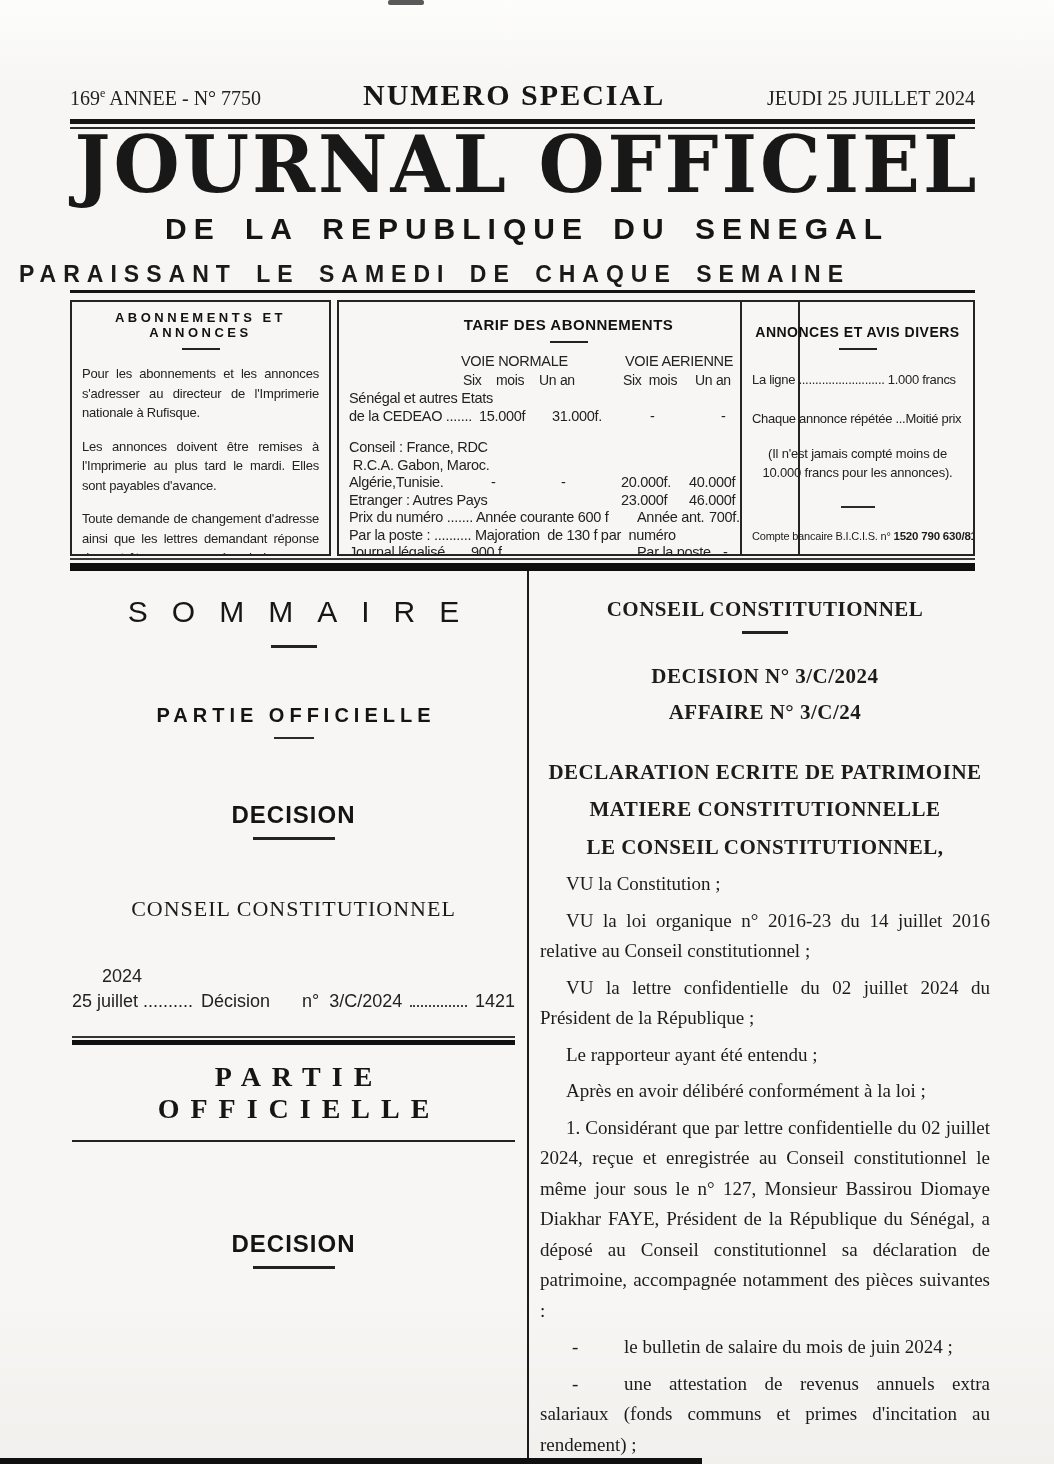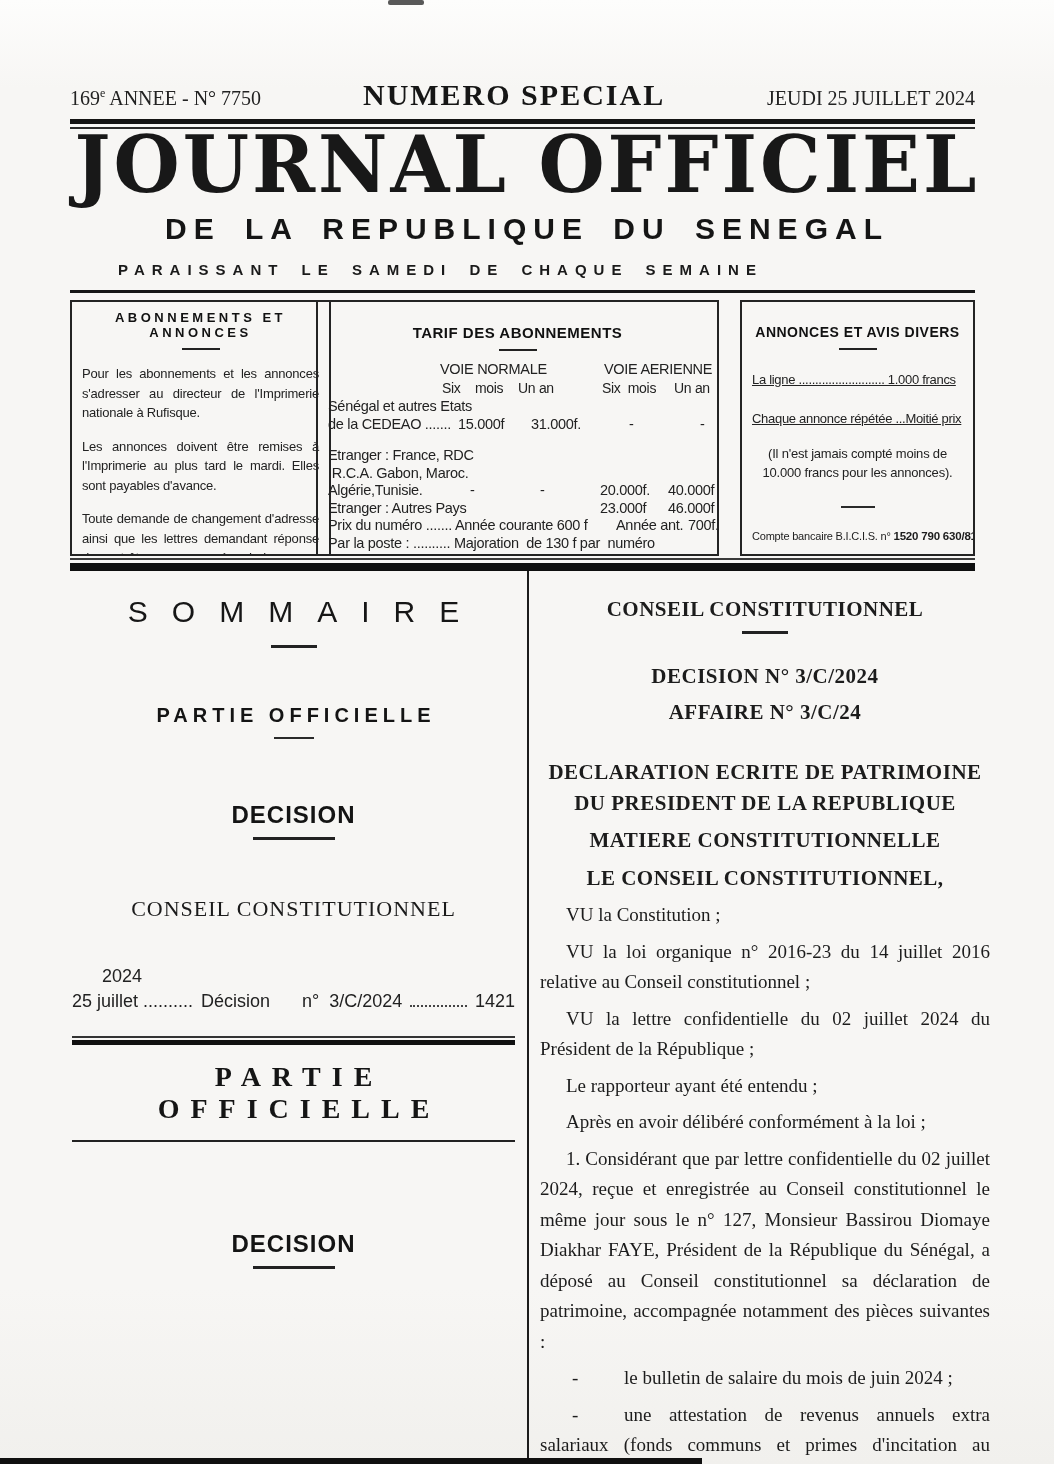--- a/index.html
+++ b/index.html
@@ -13,44 +13,44 @@
   .meta-side sup{font-size:12px;}
   .meta-center{font-family:"Liberation Serif",serif;font-weight:bold;font-size:30px;letter-spacing:2px;color:#161616;text-align:right;}
   .rule-a{position:absolute;left:70px;top:119px;width:905px;height:5px;background:#141414;}
   .rule-b{position:absolute;left:70px;top:127px;width:905px;height:2px;background:#2a2a2a;}
   
   .masthead{position:absolute;left:0;top:122px;width:1054px;margin:0;text-align:center;
     font-family:"DejaVu Serif",serif;font-weight:bold;font-size:76px;line-height:86px;
     letter-spacing:3px;color:#181818;transform:scaleY(1.04);}
   .subtitle{position:absolute;left:0;top:212px;width:1054px;text-align:center;
     font-weight:bold;font-size:30px;letter-spacing:7px;word-spacing:9px;color:#151515;}
-  .tagline{position:absolute;left:12px;top:261px;width:857px;text-align:center;
-    font-weight:bold;font-size:15px;letter-spacing:7px;word-spacing:6px;color:#1a1a1a;}
+  .tagline{position:absolute;left:6px;top:261px;width:857px;text-align:center;
+    font-weight:bold;font-size:23px;letter-spacing:7px;word-spacing:6px;color:#1a1a1a;}
   .rule-c{position:absolute;left:70px;top:290px;width:905px;height:3px;background:#161616;}
   
   .box{position:absolute;top:300px;height:256px;border:2px solid #242424;box-sizing:border-box;overflow:hidden;}
   .box-left{left:70px;width:261px;padding:8px 10px;}
-  .box-mid{left:316px;width:403px;padding:20px 10px;}
+  .box-mid{left:337px;width:463px;padding:12px 10px;}
   .box-right{left:740px;width:235px;padding:20px 10px;}
   .box-title{text-align:center;font-weight:bold;color:#111;}
   .box-left .box-title{font-size:13px;letter-spacing:3.5px;}
   .box-mid .box-title{font-size:15px;letter-spacing:.5px;margin-top:2px;}
   .box-right .box-title{font-size:14px;letter-spacing:.5px;margin-top:2px;}
   .title-dash{width:38px;height:2px;background:#222;margin:8px auto 0;}
   .box-left p{font-size:13px;line-height:19.5px;letter-spacing:-.2px;text-align:justify;margin:14px 0 0;color:#222;}
   
   .box-mid{font-size:14.5px;letter-spacing:-.3px;color:#222;}
   .t-head{position:relative;height:19px;margin-top:10px;font-size:14.5px;}
   .t-head span,.t-sub span,.t-row .cell{position:absolute;top:0;white-space:pre;}
   .t-sub{position:relative;height:18px;font-size:14px;}
   .t-row{position:relative;height:17.5px;}
   .t-row .lbl{white-space:pre;}
   .t-gap{height:14px;}
   
-  .box-right .line{font-size:13px;letter-spacing:-.3px;white-space:nowrap;color:#222;text-decoration:underline;}
+  .box-right .line{font-size:13px;letter-spacing:-.3px;white-space:nowrap;color:#222;}
   .box-right .paren{font-size:13px;letter-spacing:-.2px;line-height:19px;margin-top:18px;color:#222;text-align:center;}
   .mid-dash{width:34px;height:2px;background:#2a2a2a;margin:24px auto 0;}
   .compte{font-size:11px;letter-spacing:-.2px;white-space:nowrap;margin-top:22px;color:#1c1c1c;}
   .compte b{font-size:11.5px;}
   
   .rule-d1{position:absolute;left:70px;top:558px;width:905px;height:2px;background:#3a3a3a;}
   .rule-d2{position:absolute;left:70px;top:563px;width:905px;height:8px;background:#0f0f0f;}
   
   .col-divider{position:absolute;left:527px;top:571px;width:2px;height:893px;background:#1c1c1c;}
   .col-left{position:absolute;left:72px;top:585px;width:443px;text-align:center;}
@@ -129,21 +129,21 @@
     </div>
     <div class="t-row"><span class="lbl">Sénégal et autres Etats</span></div>
     <div class="t-row">
       <span class="lbl">de la CEDEAO .......</span>
       <span class="cell" style="left:130px">15.000f</span>
       <span class="cell" style="left:203px">31.000f.</span>
       <span class="cell" style="left:301px">-</span>
       <span class="cell" style="left:372px">-</span>
     </div>
     <div class="t-gap"></div>
-    <div class="t-row"><span class="lbl">Etranger : France, RDC</span></div>
+    <div class="t-row"><span class="lbl">Conseil : France, RDC</span></div>
     <div class="t-row"><span class="lbl"> R.C.A. Gabon, Maroc.</span></div>
     <div class="t-row">
       <span class="lbl">Algérie,Tunisie.</span>
       <span class="cell" style="left:142px">-</span>
       <span class="cell" style="left:212px">-</span>
       <span class="cell" style="left:272px">20.000f.</span>
       <span class="cell" style="left:340px">40.000f</span>
     </div>
     <div class="t-row">
       <span class="lbl">Etranger : Autres Pays</span>
@@ -202,21 +202,20 @@
     <div class="dash-m"></div>
   </aside>
 
   <article class="col-right">
     <div class="ch" style="margin-top:12px">CONSEIL CONSTITUTIONNEL</div>
     <div class="cc-dash"></div>
     <div class="ch h-dno">DECISION N° 3/C/2024</div>
     <div class="ch h-ano">AFFAIRE N° 3/C/24</div>
     <div class="ch h-sub">
       <div>DECLARATION ECRITE DE PATRIMOINE</div>
-      <div>DU PRESIDENT DE LA REPUBLIQUE</div>
     </div>
     <div class="ch h-matiere">MATIERE CONSTITUTIONNELLE</div>
     <div class="ch h-open">LE CONSEIL CONSTITUTIONNEL,</div>
 
     <p class="body-p" style="margin-top:9px">VU la Constitution ;</p>
     <p class="body-p">VU la loi organique n° 2016-23 du 14 juillet 2016 relative au Conseil constitutionnel ;</p>
     <p class="body-p">VU la lettre confidentielle du 02 juillet 2024 du Président de la République ;</p>
     <p class="body-p">Le rapporteur ayant été entendu ;</p>
     <p class="body-p">Après en avoir délibéré conformément à la loi ;</p>
     <p class="body-p">1. Considérant que par lettre confidentielle du 02 juillet 2024, reçue et enregistrée au Conseil constitutionnel le même jour sous le n° 127, Monsieur Bassirou Diomaye Diakhar FAYE, Président de la République du Sénégal, a déposé au Conseil constitutionnel sa déclaration de patrimoine, accompagnée notamment des pièces suivantes :</p>

